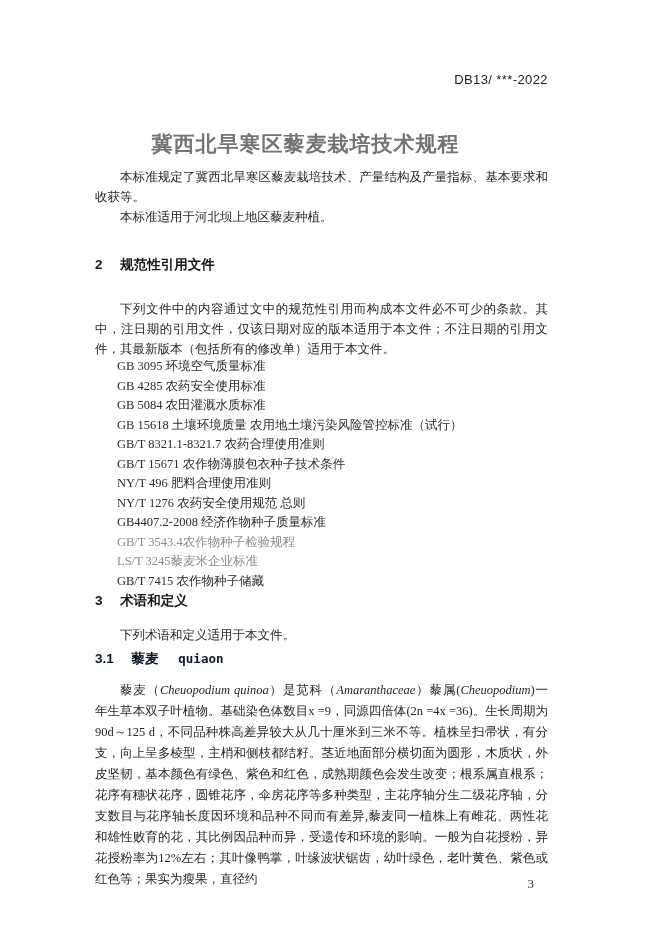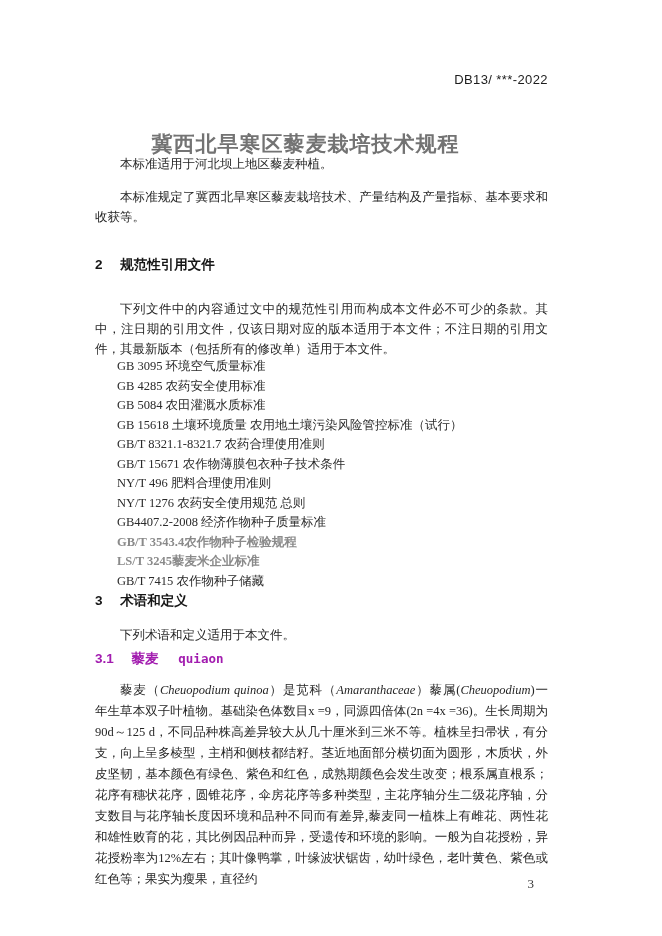--- a/index.html
+++ b/index.html
@@ -59,27 +59,27 @@
   .ref-list {
     list-style: none;
     margin: -2px 0 0 0;
     padding: 0 0 0 22px;
   }
   .ref-list li {
     line-height: 19.5px;
     white-space: nowrap;
     color: #2a2a2a;
   }
-  .ref-list li.muted { color: #8a8a8a; font-weight: bold; }
+  .ref-list li.muted { color: #8a8a8a; }
   .term-heading {
     margin-top: 4px;
     font-family: "Liberation Sans", "DejaVu Sans", sans-serif;
     font-weight: bold;
     font-size: 13.5px;
-    color: #a21caf;
+    color: #0f172a;
   }
   .term-heading .term-num { margin-right: 14px; }
   .term-heading .term-latin {
     margin-left: 16px;
     font-family: "DejaVu Sans Mono", "Liberation Mono", monospace;
     font-size: 12.5px;
     font-weight: bold;
   }
   .definition {
     margin-top: 11px;
@@ -97,22 +97,22 @@
 </head>
 <body>
 
 <div class="page">
 
   <div class="doc-header">DB13/ ***-2022</div>
 
   <h1 class="doc-title">冀西北旱寒区藜麦栽培技术规程</h1>
 
   <div>
+    <p class="body-para para-group-1">本标准规定了冀西北旱寒区藜麦栽培技术、产量结构及产量指标、基本要求和收获等。</p>
     <p class="body-para">本标准适用于河北坝上地区藜麦种植。</p>
-    <p class="body-para para-group-1">本标准规定了冀西北旱寒区藜麦栽培技术、产量结构及产量指标、基本要求和收获等。</p>
   </div>
 
   <div>
     <div class="section-heading sh-2">
       <span class="sec-num">2</span>
       <span class="sec-title">规范性引用文件</span>
     </div>
     <p class="body-para para-intro-2">下列文件中的内容通过文中的规范性引用而构成本文件必不可少的条款。其中，注日期的引用文件，仅该日期对应的版本适用于本文件；不注日期的引用文件，其最新版本（包括所有的修改单）适用于本文件。</p>
     <ul class="ref-list">
       <li>GB 3095  环境空气质量标准</li>

